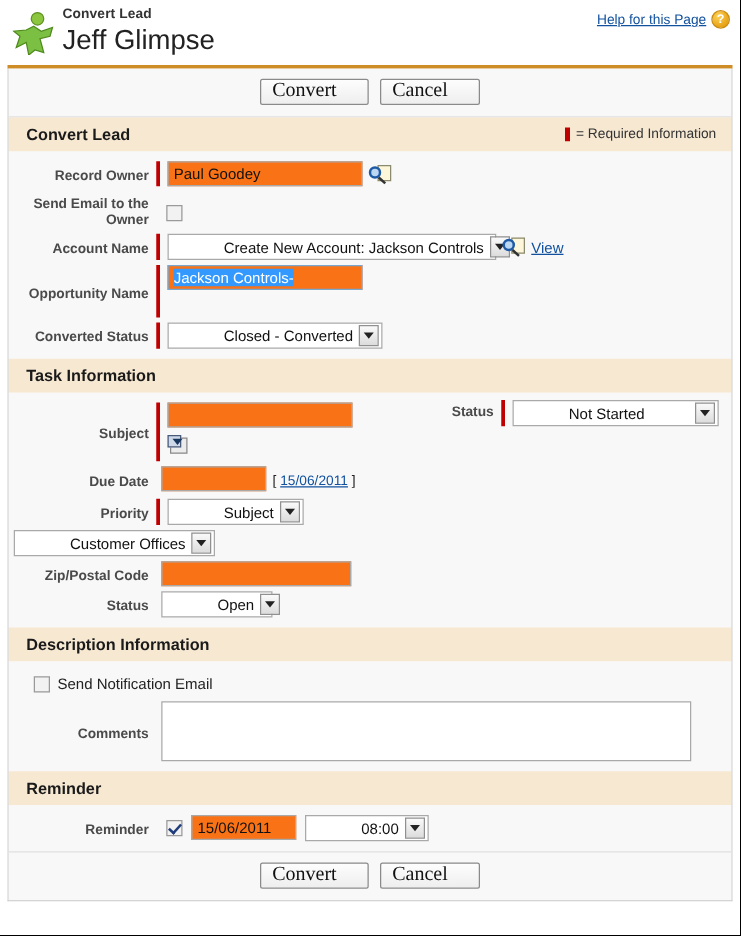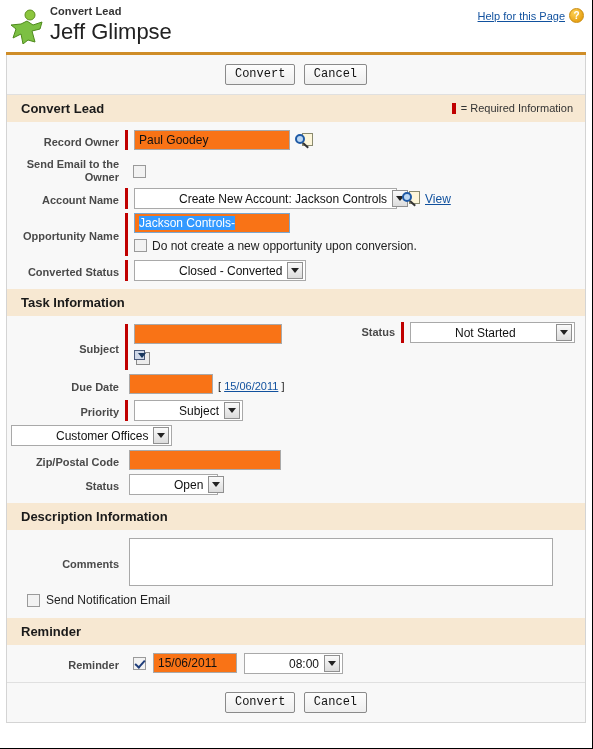--- a/index.html
+++ b/index.html
@@ -65,27 +65,27 @@
   }
 
   .btnbar {
     text-align: center;
     padding: 8px 0 9px 0;
     background: #f8f8f8;
     border-bottom: 1px solid #e0e0e0;
   }
   .btnbar.bottom { border-bottom: none; border-top: 1px solid #e0e0e0; }
   .btn {
-    font-family: Liberation Mono, monospace;
-    font-size: 12px;
+    font-family: Liberation Serif, serif;
+    font-size: 16px;
     color: #111;
     background: linear-gradient(#fdfdfd, #eeeeee);
     border: 1px solid #8a8a8a;
     border-radius: 2px;
-    padding: 2px 9px 3px 9px;
+    padding: 2px 25px 3px 9px;
     margin: 0 2px;
     cursor: pointer;
     line-height: 14px;
   }
 
   
   .sect {
     background: #f7e8d2;
     padding: 6px 10px 6px 14px;
     position: relative;
@@ -329,24 +329,20 @@
 
       <div class="row">
         <div class="lbl">Opportunity Name</div>
         <div class="ctl">
           <span class="reqbar tall"></span>
           <div>
             <span class="selwrap">
               <input class="txt sel" style="width: 156px; color: transparent;" value="Jackson Controls-">
               <span class="seltext">Jackson Controls-</span>
             </span>
-            <div style="display:flex;align-items:flex-start;gap:5px;margin-top:3px">
-              <span class="cb" style="margin-top:3px"></span>
-              <span class="cblabel">Do not create a new opportunity upon conversion.</span>
-            </div>
           </div>
         </div>
       </div>
 
       <div class="row">
         <div class="lbl">Converted Status</div>
         <div class="ctl">
           <span class="reqbar"></span>
           <span class="ddfake">
             <span class="v">Closed - Converted</span>
@@ -448,30 +444,30 @@
       </div>
 
     </div>
 
     <div class="sect">
       <h2>Description Information</h2>
     </div>
 
     <div class="fields">
       <div class="row">
-        <div class="lbl">Comments</div>
-        <div class="ctl" style="padding-left:4px">
-          <textarea class="ta" style=""></textarea>
-        </div>
-      </div>
-      <div class="row">
         <div style="width:20px;flex:0 0 20px"></div>
         <div class="ctl" style="gap:6px">
           <span class="cb"></span>
           <span class="cblabel">Send Notification Email</span>
+        </div>
+      </div>
+      <div class="row">
+        <div class="lbl">Comments</div>
+        <div class="ctl" style="padding-left:4px">
+          <textarea class="ta" style=""></textarea>
         </div>
       </div>
     </div>
 
     <div class="sect">
       <h2>Reminder</h2>
     </div>
 
     <div class="fields">
       <div class="row">

